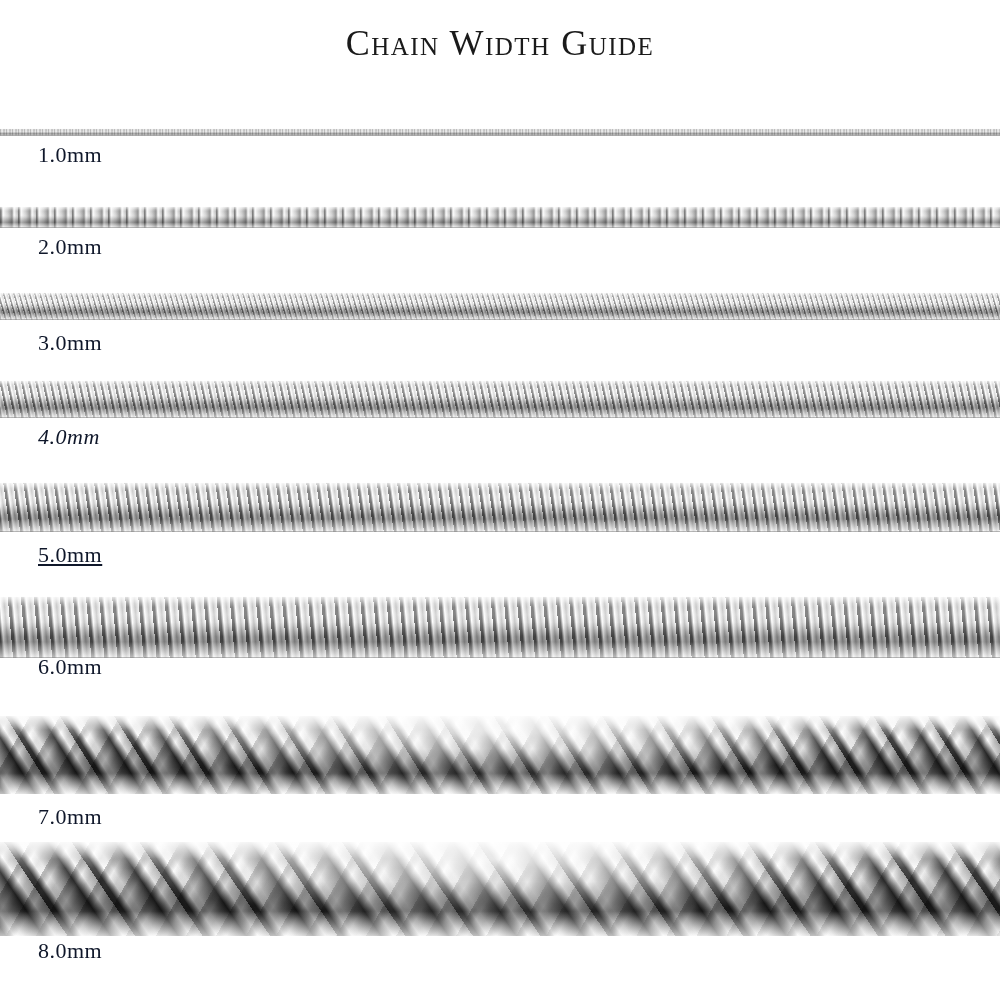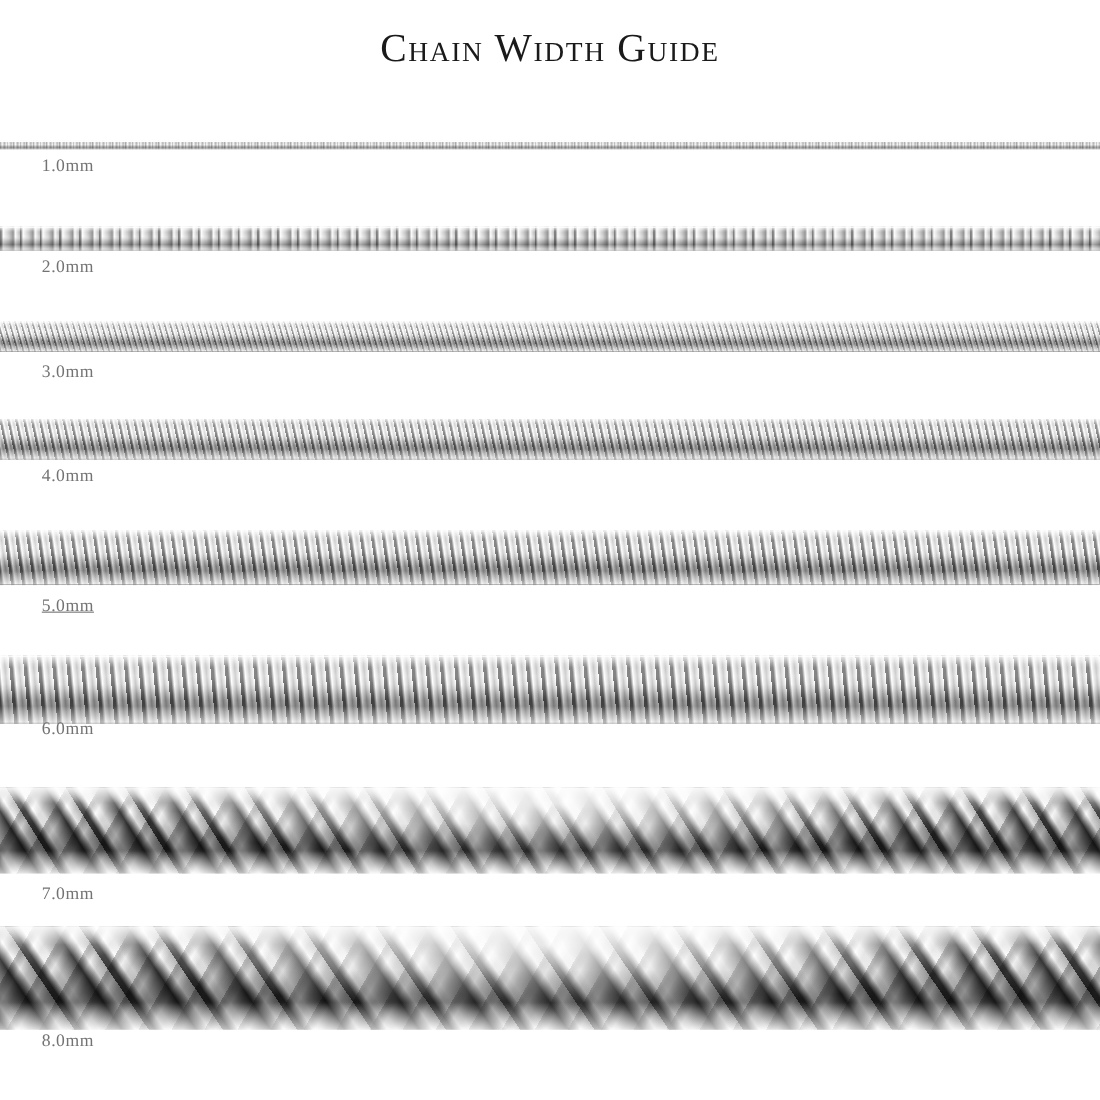--- a/index.html
+++ b/index.html
@@ -39,22 +39,22 @@
     position: absolute;
     left: 0;
     width: 1000px;
     overflow: hidden;
   }
 
   .chain-label {
     position: absolute;
     left: 38px;
     font-family: "Liberation Serif", serif;
-    font-size: 16px;
-    color: #737373;
+    font-size: 22px;
+    color: #0f172a;
     letter-spacing: 0.5px;
     white-space: nowrap;
   }
 
   
   .metal-base {
     position: absolute;
     inset: 0;
     background: linear-gradient(to bottom,
       #f7f7f7 0%,
@@ -227,21 +227,21 @@
   <div class="chain-label" style="top:330px;">3.0mm</div>
 </div>
 
 <div class="chain-row">
   <div class="chain-strip" style="top:380px;height:38px;">
     <div class="metal-base"></div>
     <div class="tex tex-4"></div>
     <div class="shade"></div>
     <div class="edge"></div>
   </div>
-  <div class="chain-label" style="top:424px;">4.0mm</div>
+  <div class="chain-label" style="top:424px;font-style:italic;">4.0mm</div>
 </div>
 
 <div class="chain-row">
   <div class="chain-strip" style="top:482px;height:50px;">
     <div class="metal-base"></div>
     <div class="tex tex-5"></div>
     <div class="shade"></div>
     <div class="edge"></div>
   </div>
   <div class="chain-label" style="top:542px;text-decoration:underline;">5.0mm</div>

